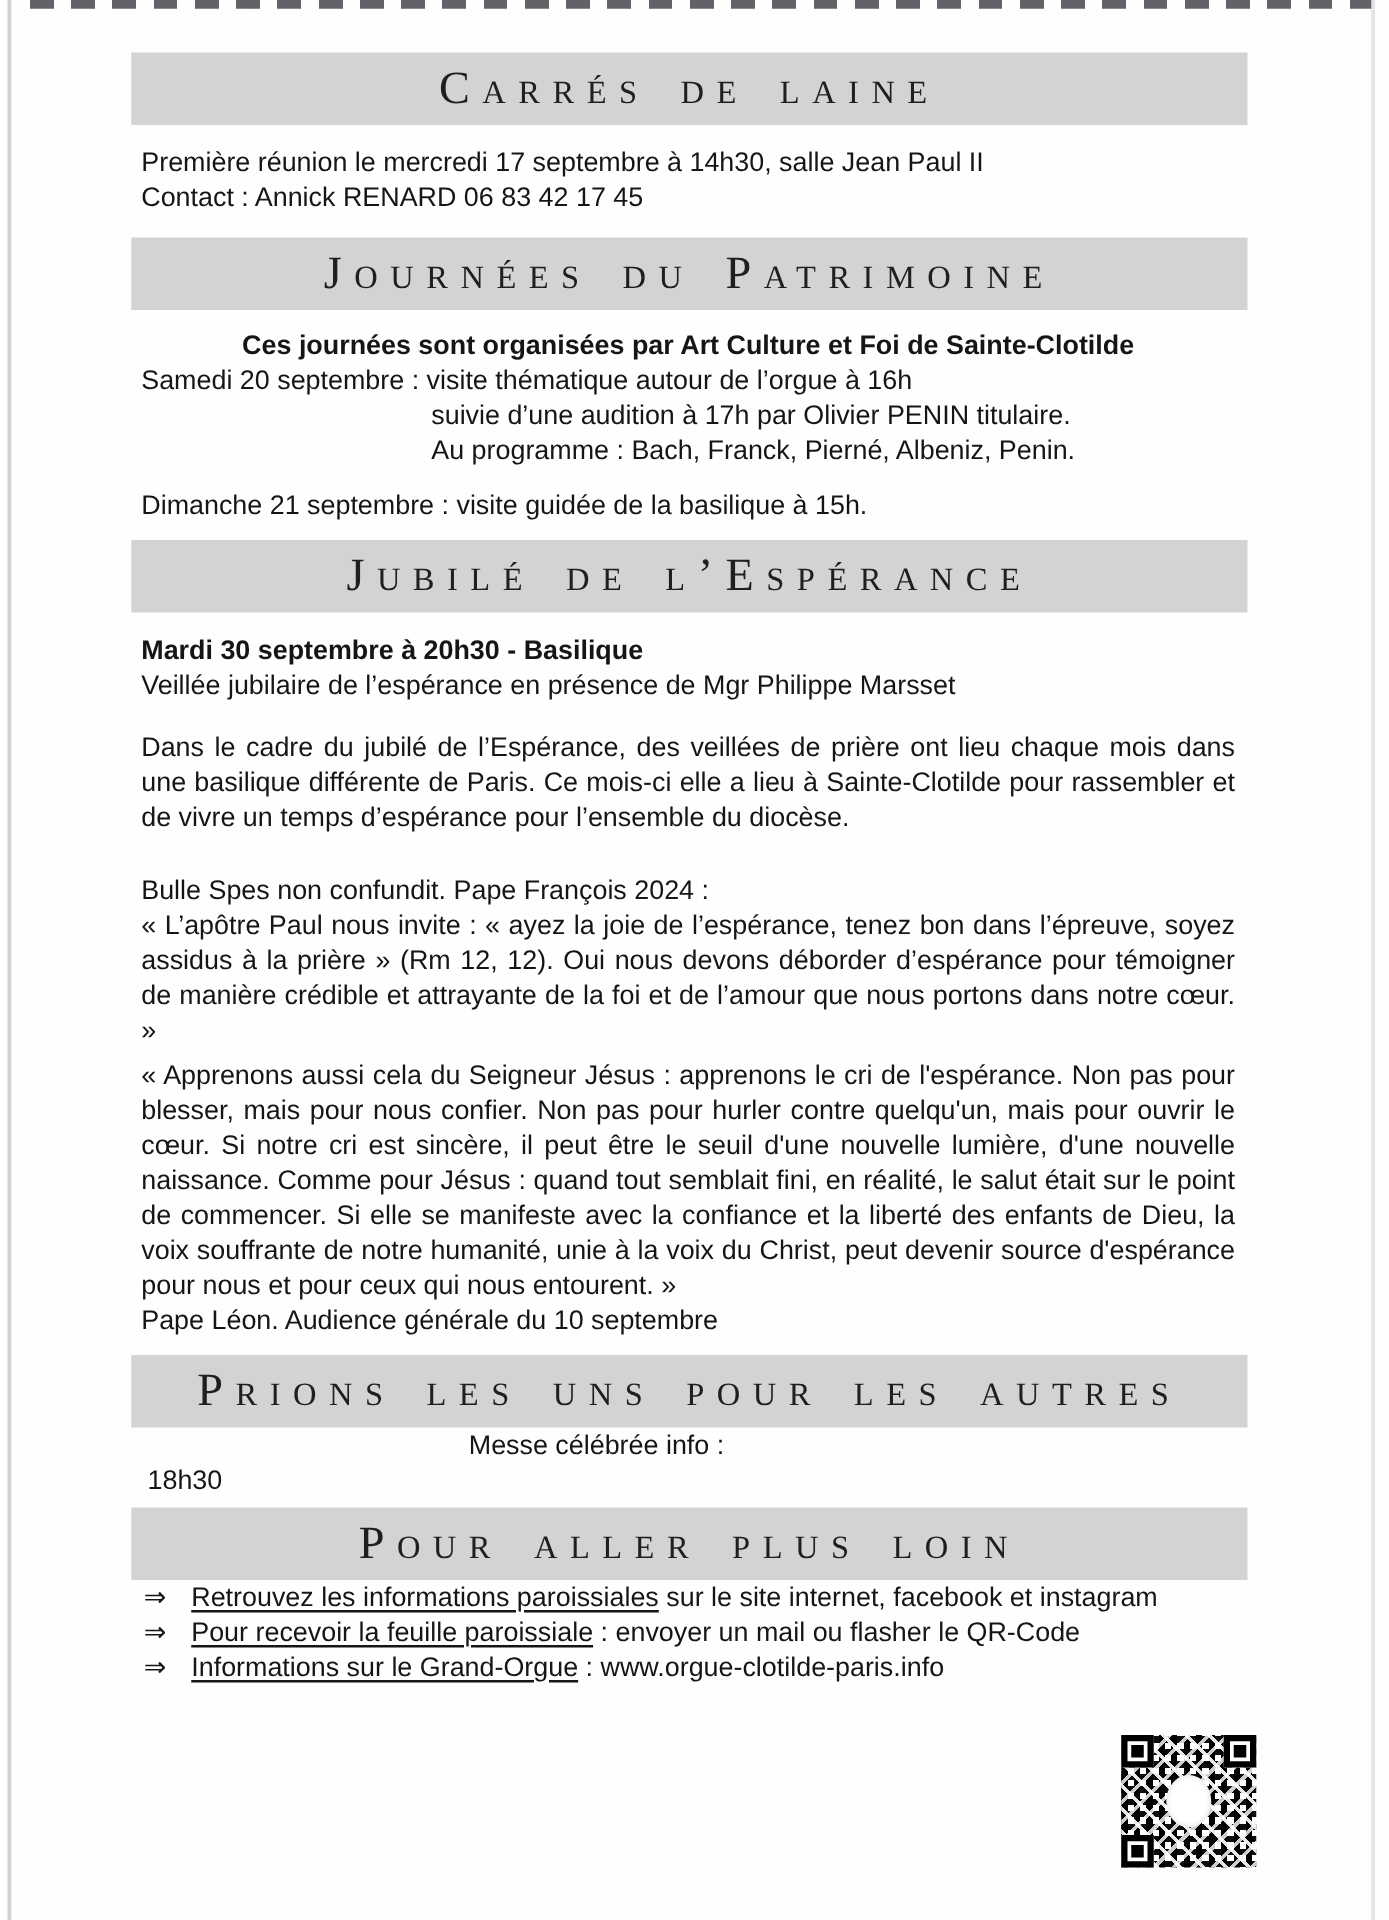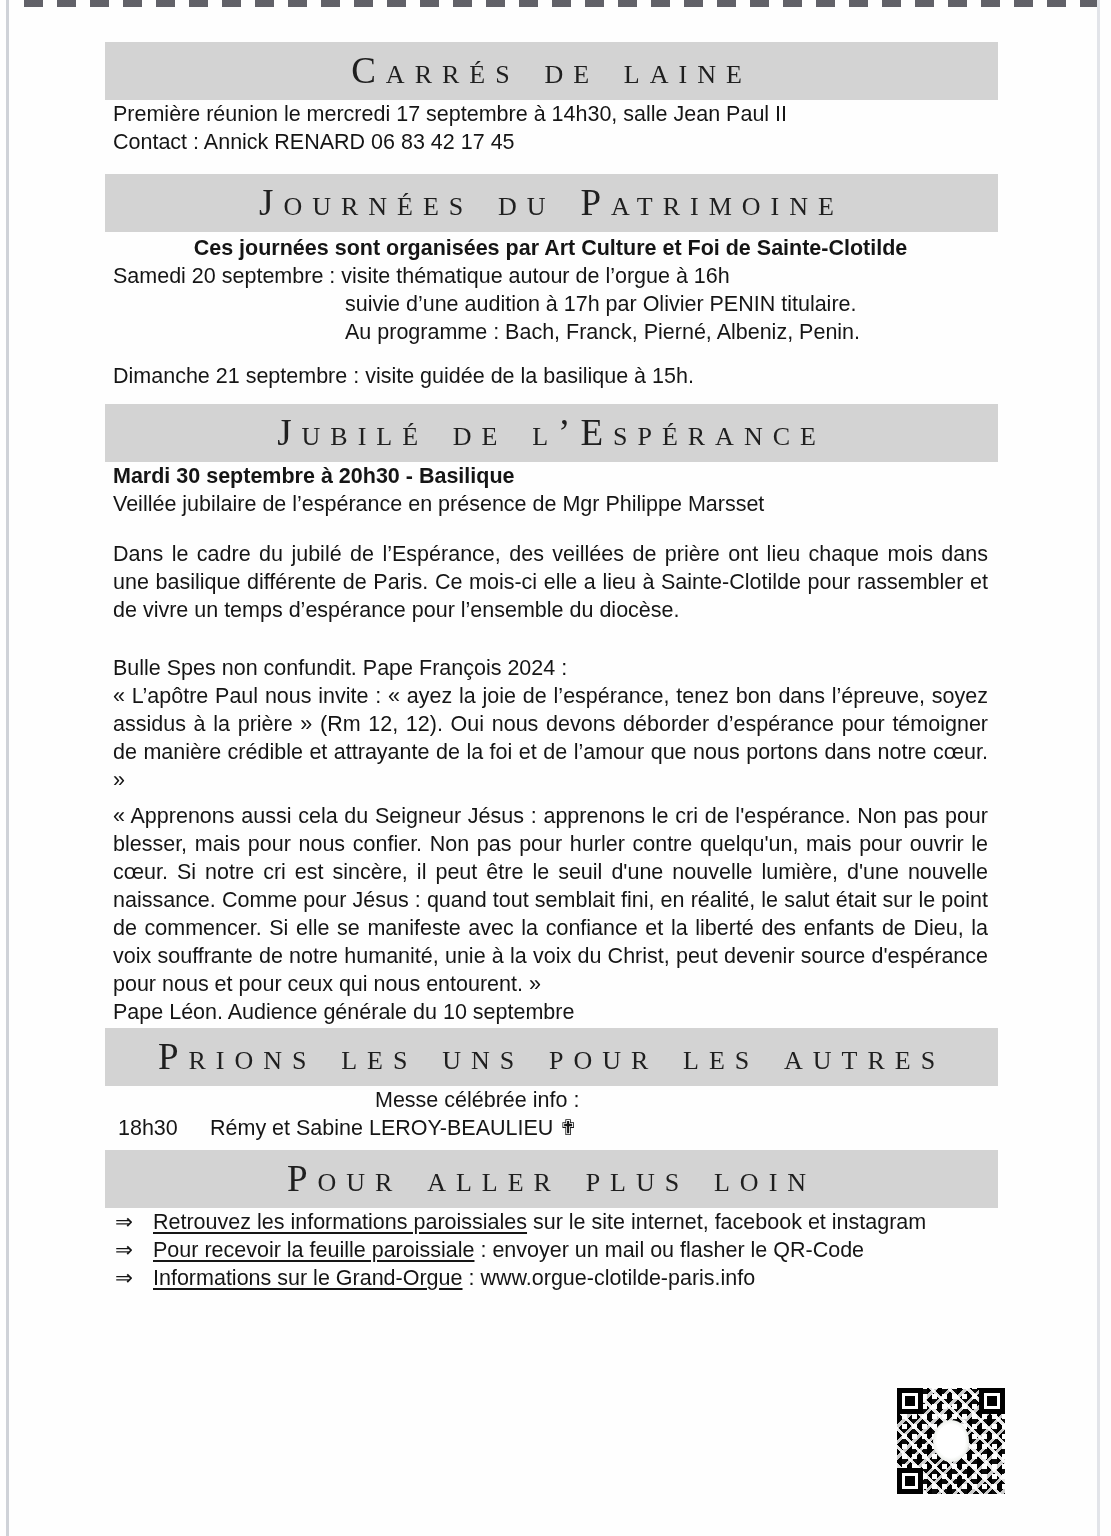--- a/index.html
+++ b/index.html
@@ -35,22 +35,22 @@
     word-spacing:.15em;
     color:#1f1f1f;
     white-space:nowrap;
   }
   .line{margin:0;padding:0 10px 0 8px;}
   .para{margin:0;padding:0 10px 0 8px;text-align:justify;}
   .bold{font-weight:bold;}
   .center{text-align:center;}
   .indent{padding-left:240px;}
   .right{text-align:left;}
-  .mt0{margin-top:0}.mt6{margin-top:6px}.mt8{margin-top:8px}.mt10{margin-top:2px}
-  .mt12{margin-top:0}.mt14{margin-top:14px}.mt16{margin-top:16px}.mt18{margin-top:18px}
+  .mt0{margin-top:0}.mt6{margin-top:6px}.mt8{margin-top:8px}.mt10{margin-top:14px}
+  .mt12{margin-top:16px}.mt14{margin-top:14px}.mt16{margin-top:16px}.mt18{margin-top:18px}
   .mt20{margin-top:20px}.mt22{margin-top:22px}.mt30{margin-top:30px}.mt42{margin-top:42px}
   .mass-row{display:flex;margin:0;padding:0 10px 0 13px;}
   .mass-date{width:305px;flex:none;}
   .mass-time{width:92px;flex:none;}
   .mass-name{flex:1;}
   .mass-intro{margin:0;padding-left:270px;}
   .arrow-item{display:flex;margin:0;padding:0 10px 0 10px;}
   .arrow{width:24px;flex:none;margin-right:14px;}
   .link{text-decoration:underline;text-underline-offset:3px;text-align:right;}
   
@@ -110,21 +110,20 @@
     <p class="line mt30">Bulle Spes non confundit. Pape François 2024 :</p>
     <p class="para mt0">« L’apôtre Paul nous invite : « ayez la joie de l’espérance, tenez bon dans l’épreuve, soyez assidus à la prière » (Rm 12, 12). Oui nous devons déborder d’espérance pour témoigner de manière crédible et attrayante de la foi et de l’amour que nous portons dans notre cœur. »</p>
 
     <p class="para mt8">« Apprenons aussi cela du Seigneur Jésus : apprenons le cri de l'espérance. Non pas pour blesser, mais pour nous confier. Non pas pour hurler contre quelqu'un, mais pour ouvrir le cœur. Si notre cri est sincère, il peut être le seuil d'une nouvelle lumière, d'une nouvelle naissance. Comme pour Jésus : quand tout semblait fini, en réalité, le salut était sur le point de commencer. Si elle se manifeste avec la confiance et la liberté des enfants de Dieu, la voix souffrante de notre humanité, unie à la voix du Christ, peut devenir source d'espérance pour nous et pour ceux qui nous entourent. »</p>
     <p class="line right mt0">Pape Léon. Audience générale du 10 septembre</p>
 
     <div class="bar mt10">Prions les uns pour les autres</div>
     <p class="mass-intro mt10">Messe célébrée info :</p>
     <div class="mass-row mt0">
       <span class="mass-time">18h30</span>
-      <span class="mass-name">Rémy et Sabine LEROY-BEAULIEU ✟</span>
     </div>
 
     <div class="bar mt8">Pour aller plus loin</div>
     <div class="arrow-item mt20">
       <span class="arrow">⇒</span>
       <span><span class="link">Retrouvez les informations paroissiales</span><span> sur le site internet, facebook et instagram</span></span>
     </div>
     <div class="arrow-item mt10">
       <span class="arrow">⇒</span>
       <span><span class="link">Pour recevoir la feuille paroissiale</span><span> : envoyer un mail ou flasher le QR-Code</span></span>

